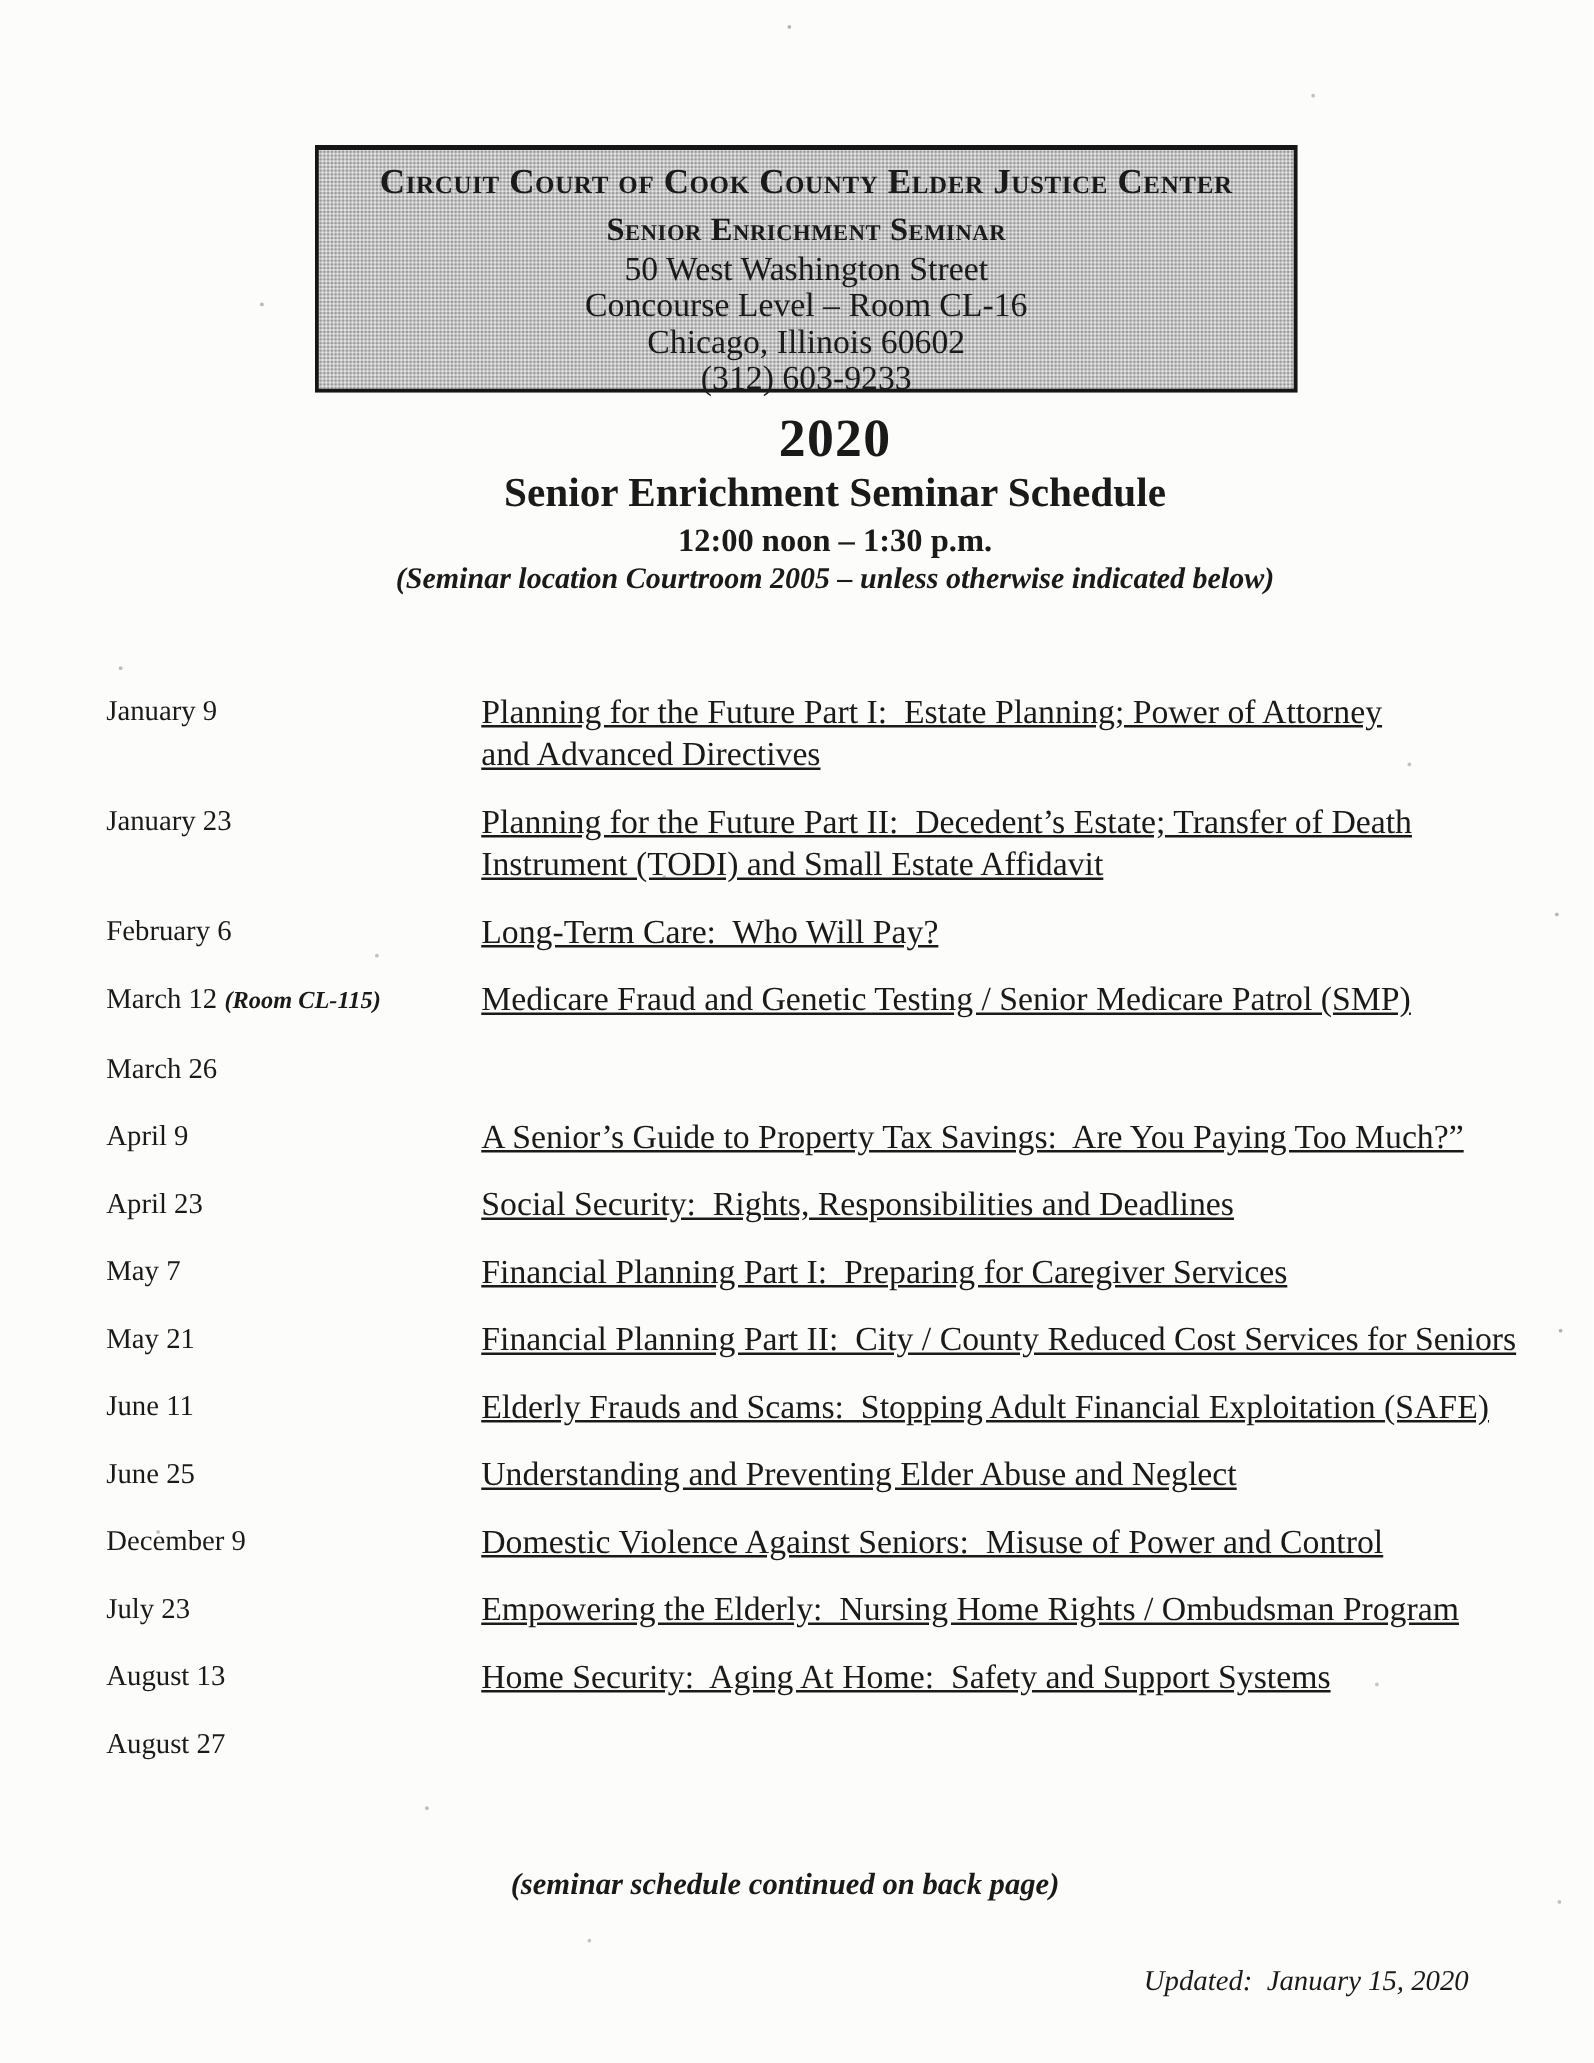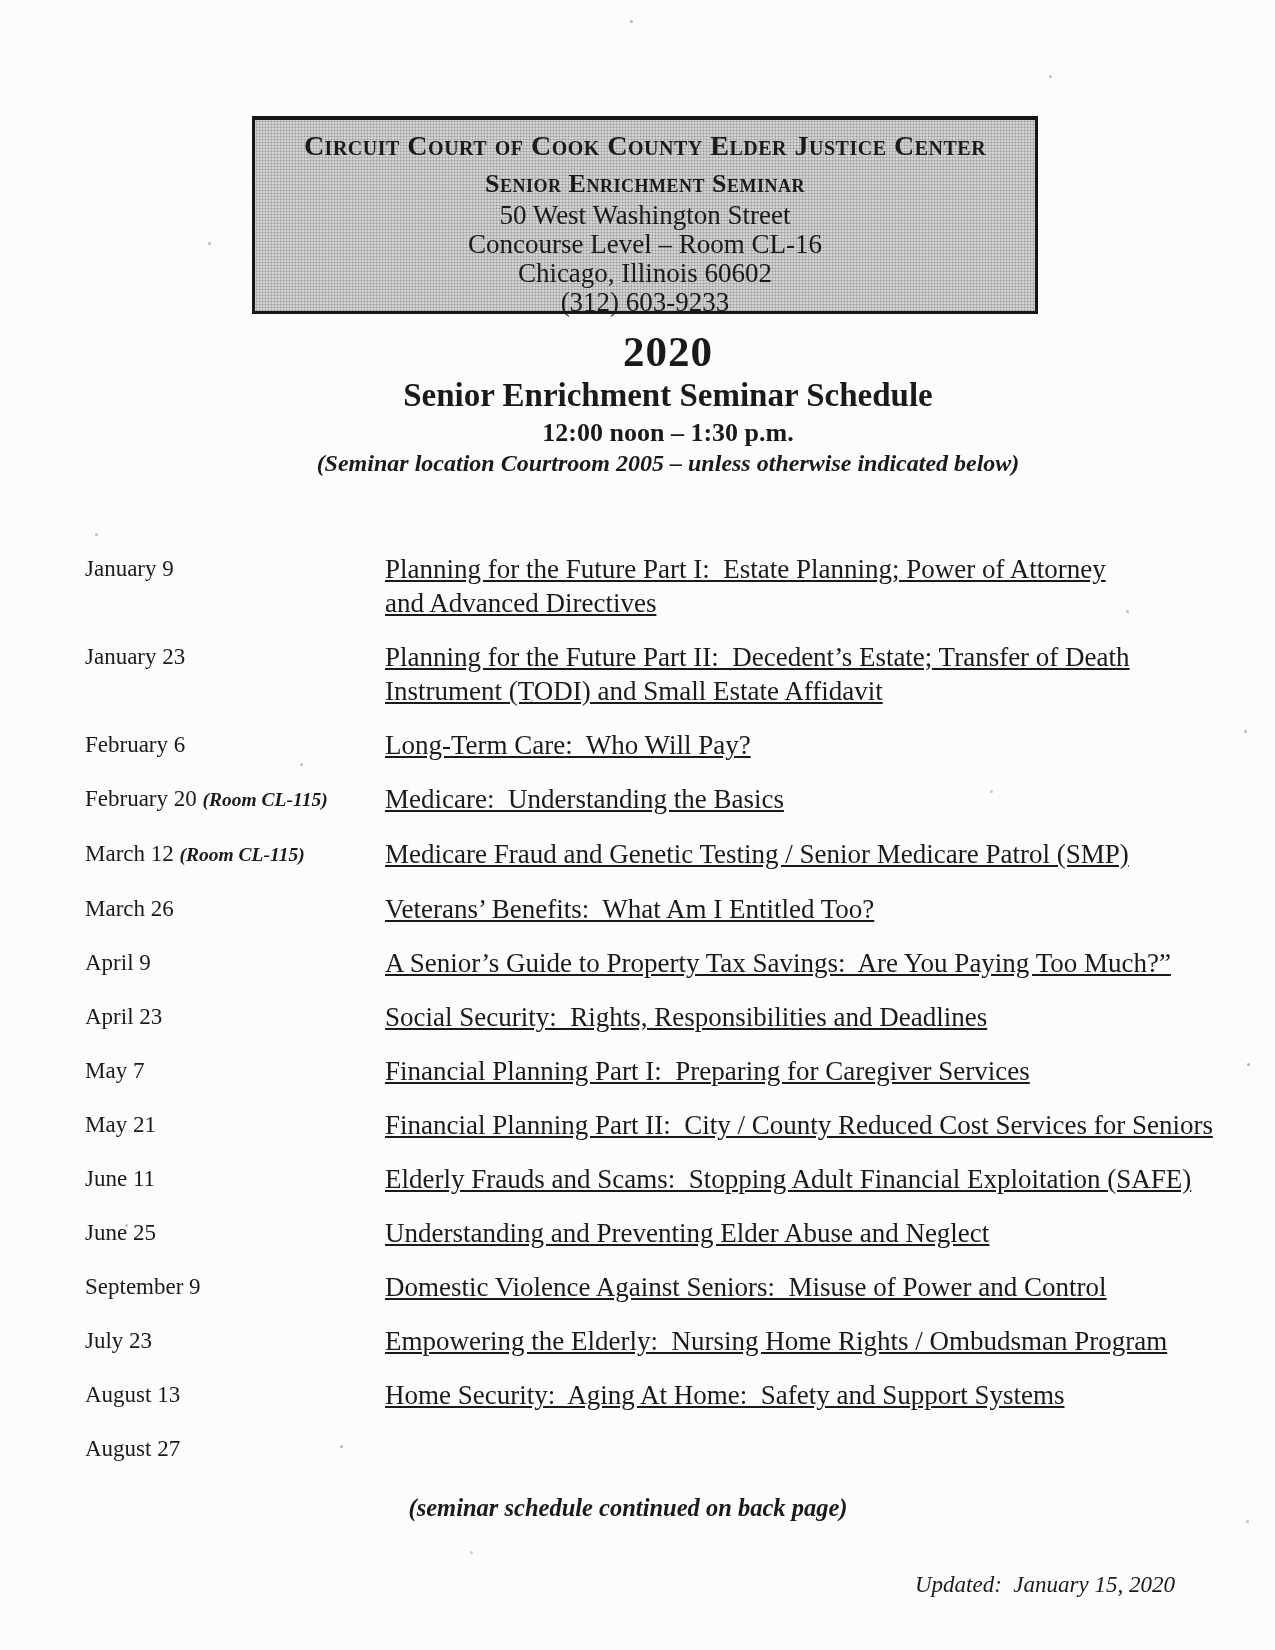--- a/index.html
+++ b/index.html
@@ -197,33 +197,28 @@
       <div class="date-cell"><span>January 23</span></div>
       <div class="topic">Planning for the Future Part II:  Decedent’s Estate; Transfer of Death
 Instrument (TODI) and Small Estate Affidavit</div>
     </div>
 
     <div class="row">
       <div class="date-cell"><span>February 6</span></div>
       <div class="topic">Long-Term Care:  Who Will Pay?</div>
     </div>
 
-    <div class="row">
-      <div class="date-cell"><span>February 20</span> <span class="room">(Room CL-115)</span></div>
-      <div class="topic">Medicare:  Understanding the Basics</div>
-    </div>
 
     <div class="row">
       <div class="date-cell"><span>March 12</span> <span class="room">(Room CL-115)</span></div>
       <div class="topic">Medicare Fraud and Genetic Testing / Senior Medicare Patrol (SMP)</div>
     </div>
 
     <div class="row">
       <div class="date-cell"><span>March 26</span></div>
-      <div class="topic">Veterans’ Benefits:  What Am I Entitled Too?</div>
     </div>
 
     <div class="row">
       <div class="date-cell"><span>April 9</span></div>
       <div class="topic">A Senior’s Guide to Property Tax Savings:  Are You Paying Too Much?”</div>
     </div>
 
     <div class="row">
       <div class="date-cell"><span>April 23</span></div>
       <div class="topic">Social Security:  Rights, Responsibilities and Deadlines</div>
@@ -243,21 +238,21 @@
       <div class="date-cell"><span>June 11</span></div>
       <div class="topic">Elderly Frauds and Scams:  Stopping Adult Financial Exploitation (SAFE)</div>
     </div>
 
     <div class="row">
       <div class="date-cell"><span>June 25</span></div>
       <div class="topic">Understanding and Preventing Elder Abuse and Neglect</div>
     </div>
 
     <div class="row">
-      <div class="date-cell"><span>September 9</span></div>
+      <div class="date-cell"><span>December 9</span></div>
       <div class="topic">Domestic Violence Against Seniors:  Misuse of Power and Control</div>
     </div>
 
     <div class="row">
       <div class="date-cell"><span>July 23</span></div>
       <div class="topic">Empowering the Elderly:  Nursing Home Rights / Ombudsman Program</div>
     </div>
 
     <div class="row">
       <div class="date-cell"><span>August 13</span></div>

